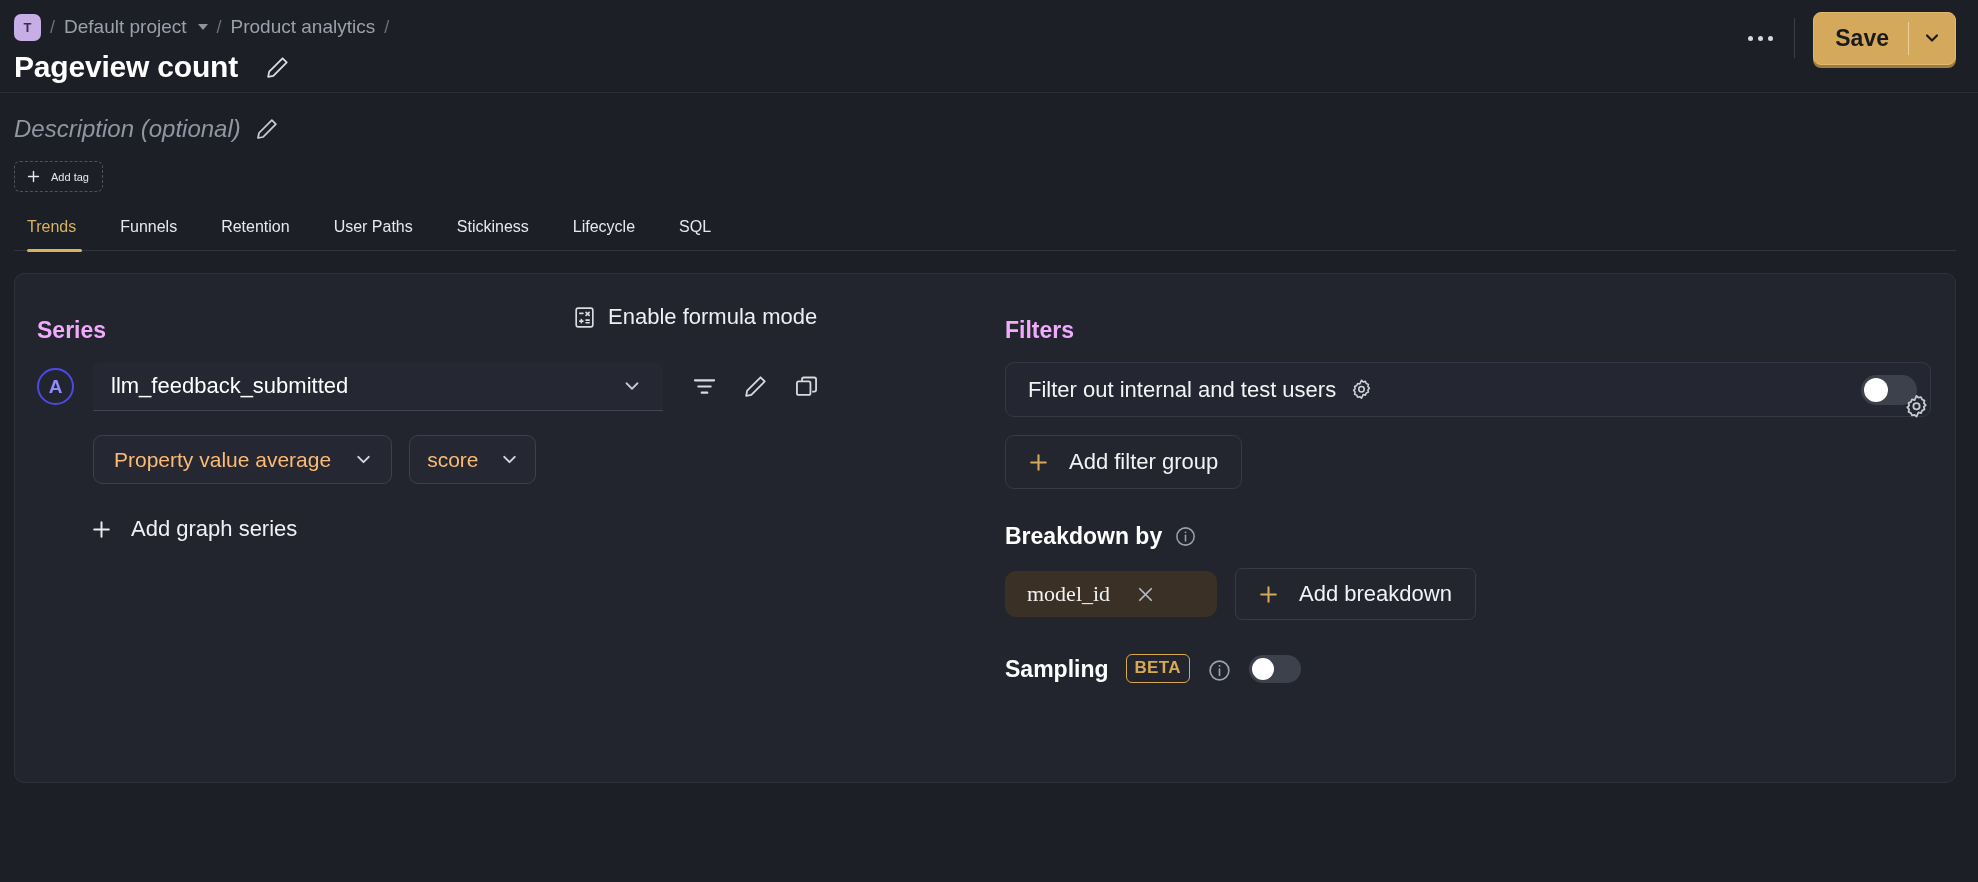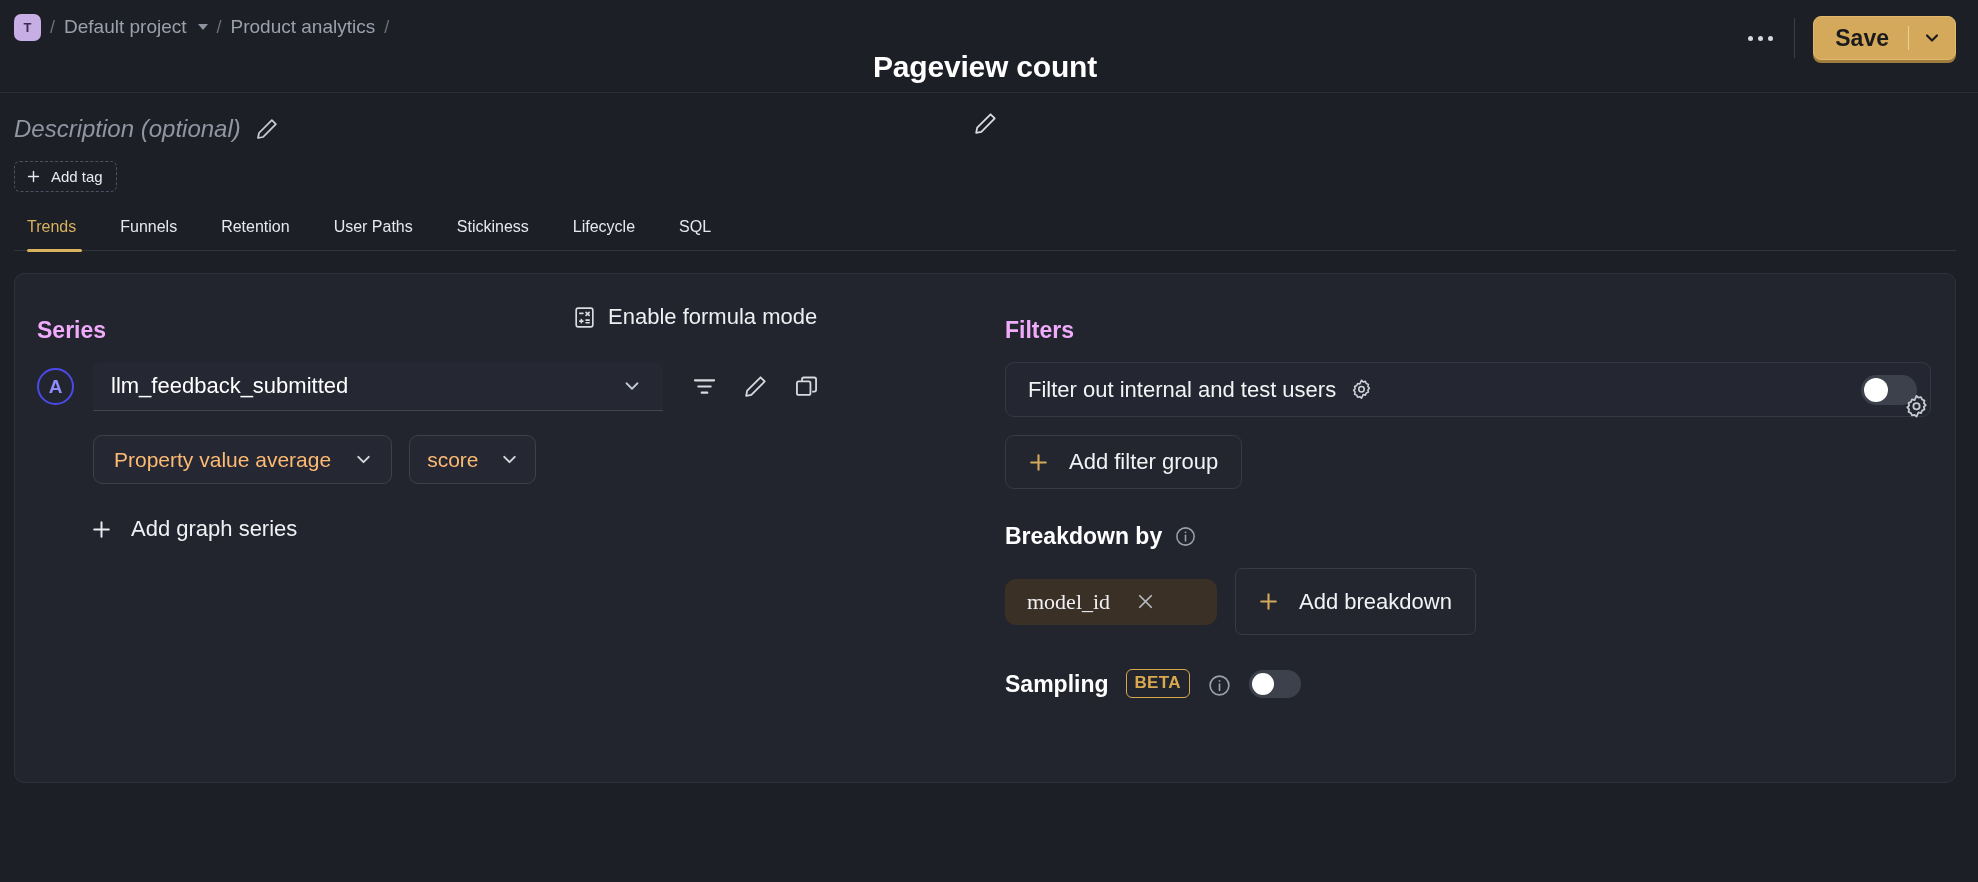--- a/index.html
+++ b/index.html
@@ -39,21 +39,20 @@
     display: inline-block; width: 0; height: 0;
     border-left: 5px solid transparent;
     border-right: 5px solid transparent;
     border-top: 6px solid #8E939F;
     margin-left: 2px;
     vertical-align: middle;
   }
   .title-row {
     display: flex; align-items: center; gap: 26px;
     margin-top: 6px;
-    flex-direction: column;
   }
   .page-title {
     font-size: 30px; font-weight: 700; color: #FFFFFF;
     letter-spacing: -0.2px;
   }
   .pencil { display: inline-block; }
   .topright {
     position: absolute; top: 10px; right: 22px;
     display: flex; align-items: center; gap: 0;
     height: 56px;
@@ -63,21 +62,21 @@
     display: flex; align-items: center; justify-content: center;
     gap: 5px;
   }
   .dots i { width: 5px; height: 5px; border-radius: 50%; background: #D5D8DE; display:block; }
   .vdiv { width: 1px; height: 40px; background: #3A3E4A; margin: 0 18px 0 6px; }
   .save-btn {
     display: flex; align-items: stretch;
     background: #D4A95C;
     border: 1px solid #E0B96F;
     border-radius: 8px;
-    height: 44px;
+    height: 53px;
     box-shadow: 0 3px 0 #9E7C3E;
     overflow: hidden;
   }
   .save-main {
     display: flex; align-items: center;
     padding: 0 19px 0 21px;
     color: #1B1B1B; font-size: 23px; font-weight: 700;
   }
   .save-div { width: 1px; background: #EBCF96; margin: 9px 0; }
   .save-caret {
@@ -92,21 +91,21 @@
   .desc-row { display: flex; align-items: center; gap: 13px; }
   .desc-text {
     font-size: 24px; font-style: italic; color: #9196A2;
   }
   .addtag {
     display: inline-flex; align-items: center; gap: 9px;
     margin-top: 18px;
     padding: 6px 13px 6px 10px;
     border: 1px dashed #4D5261;
     border-radius: 6px;
-    font-size: 15px; color: #E7E9ED;
+    font-size: 11px; color: #E7E9ED;
   }
 
   
   .tabs {
     display: flex; align-items: flex-end; gap: 0;
     margin: 26px 22px 0 14px;
     border-bottom: 1px solid #31353F;
   }
   .tab {
     padding: 0 22px 14px 22px;
@@ -460,21 +459,21 @@
 
     <div class="bd-row">
       <div class="chip">
         <span>model_id</span>
         <span>
           <svg width="23" height="23" viewBox="0 0 24 24" fill="none" stroke="#B6BAC3" stroke-width="1.8" stroke-linecap="round">
               <path d="M6 6l12 12M18 6L6 18"></path>
             </svg>
         </span>
       </div>
-      <div class="ghost-btn" style="margin-top:0;height:67px;border-radius:7px;">
+      <div class="ghost-btn" style="margin-top:0;height:52px;border-radius:7px;">
         <span class="plus">
           <svg width="25" height="25" viewBox="0 0 24 24" fill="none" stroke="#D4A95C" stroke-width="2" stroke-linecap="round">
               <path d="M12 5v14M5 12h14"></path>
             </svg>
         </span>
         <span>Add breakdown</span>
       </div>
     </div>
 
     <div class="gear-right">

